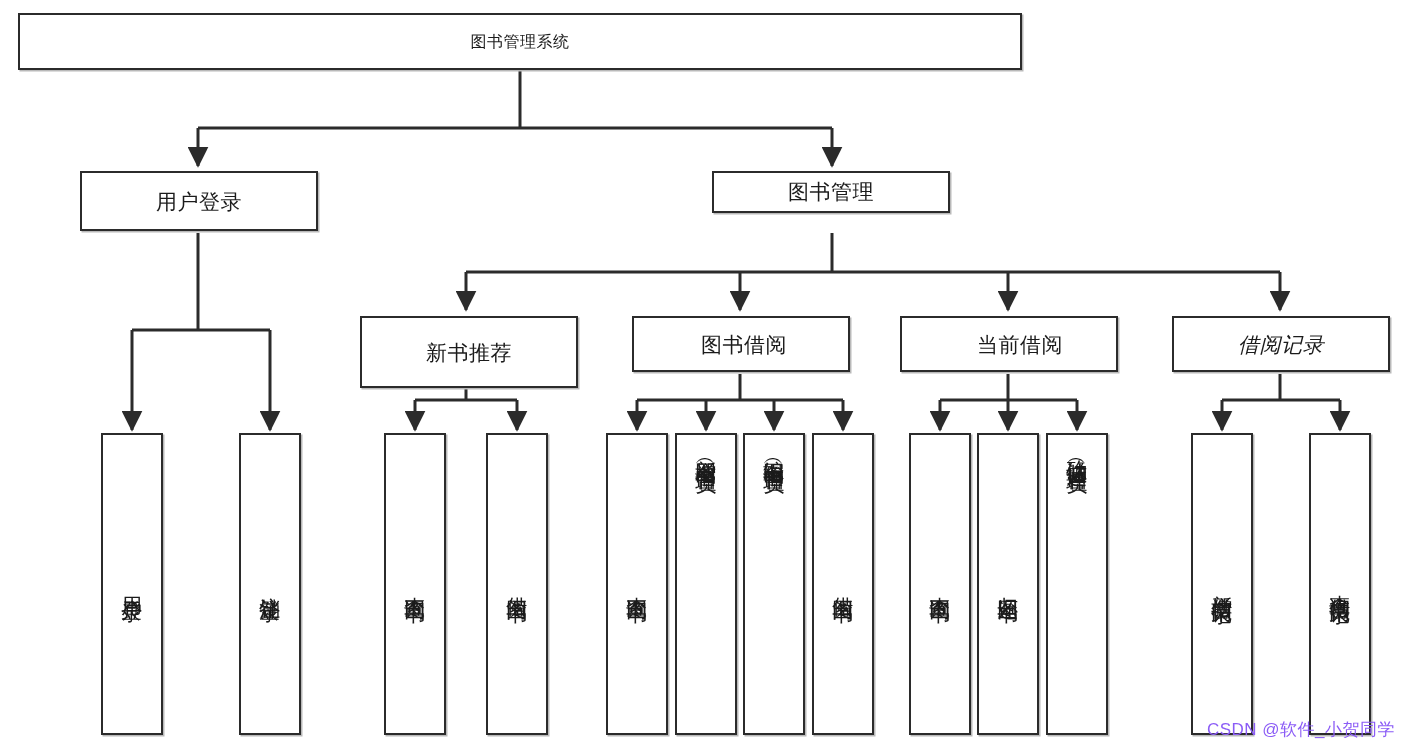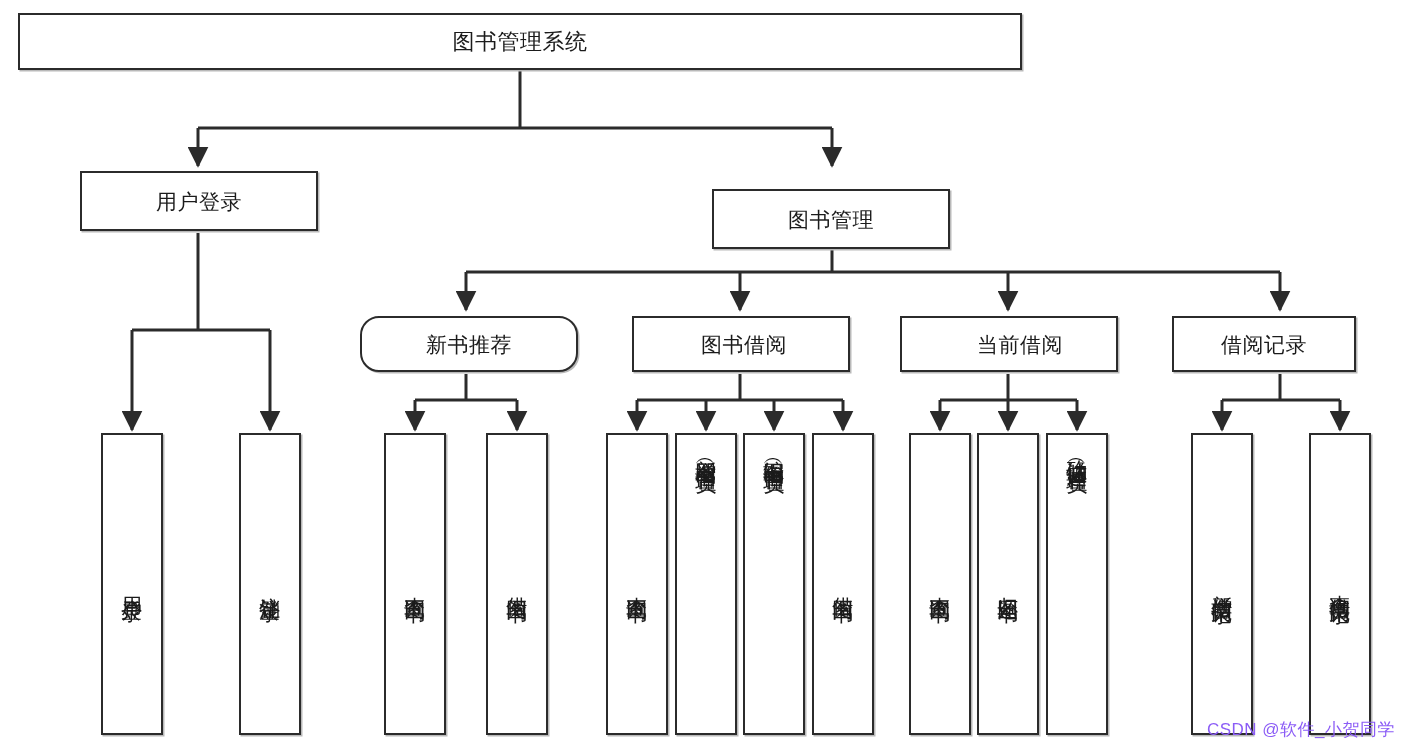--- a/index.html
+++ b/index.html
@@ -40,21 +40,21 @@
     color: #1b1b1b;
     letter-spacing: 0.5px;
     white-space: nowrap;
   }
   
   .node.horiz .node-label {
     font-size: 21px;
     line-height: 1;
   }
   .node.root .node-label {
-    font-size: 22px;
+    font-size: 16px;
   }
   
   .node.vert {
     align-items: flex-start;
     justify-content: center;
     padding-top: 8px;
   }
   .node.vert .node-label {
     writing-mode: vertical-rl;
     text-orientation: upright;
@@ -134,34 +134,34 @@
     </g>
   </svg>
 
   <div class="node horiz root" style="left:18px; top:13px; width:1004px; height:57px;">
     <span class="node-label">图书管理系统</span>
   </div>
 
   <div class="node horiz" style="left:80px; top:171px; width:238px; height:60px;">
     <span class="node-label">用户登录</span>
   </div>
-  <div class="node horiz" style="left:712px; top:189px; width:238px; height:60px;">
+  <div class="node horiz" style="left:712px; top:171px; width:238px; height:42px;font-family:Liberation Serif, serif;">
     <span class="node-label">图书管理</span>
   </div>
 
-  <div class="node horiz" style="left:360px; top:316px; width:218px; height:56px;border-radius:19px;">
+  <div class="node horiz" style="left:360px; top:316px; width:218px; height:72px;">
     <span class="node-label">新书推荐</span>
   </div>
   <div class="node horiz" style="left:632px; top:316px; width:218px; height:56px;padding-left:6px;">
     <span class="node-label">图书借阅</span>
   </div>
   <div class="node horiz" style="left:900px; top:316px; width:218px; height:56px;padding-left:22px;">
     <span class="node-label">当前借阅</span>
   </div>
-  <div class="node horiz" style="left:1172px; top:316px; width:184px; height:56px;">
+  <div class="node horiz" style="left:1172px; top:316px; width:218px; height:56px;font-style:italic;">
     <span class="node-label">借阅记录</span>
   </div>
 
   <div class="node vert centered" style="left:101px; top:433px; width:62px; height:302px;">
     <span class="node-label">用户登录</span>
   </div>
   <div class="node vert centered" style="left:239px; top:433px; width:62px; height:302px;">
     <span class="node-label">注销登录</span>
   </div>
 

